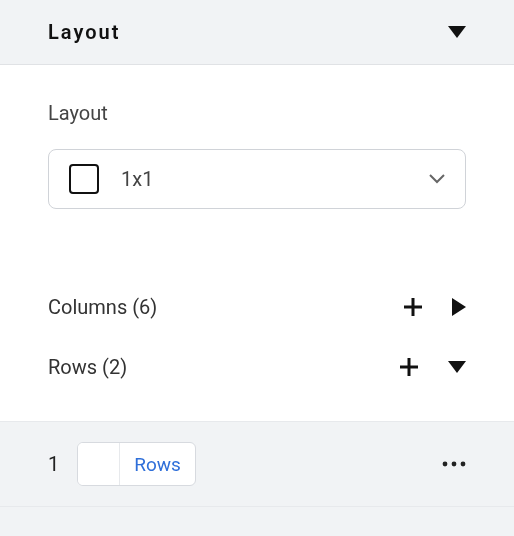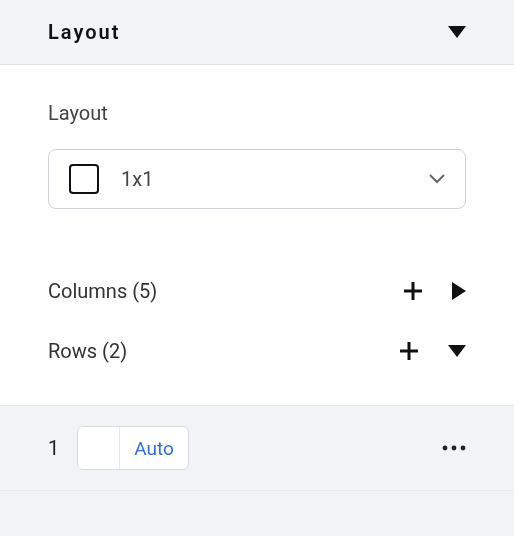--- a/index.html
+++ b/index.html
@@ -40,21 +40,21 @@
     margin-bottom: 24px;
   }
 
   .select {
     display: flex;
     align-items: center;
     border: 1px solid #d0d3d8;
     border-radius: 8px;
     padding: 14px 20px;
     gap: 22px;
-    margin-bottom: 52px;
+    margin-bottom: 68px;
     cursor: pointer;
   }
   .select-swatch {
     width: 30px; height: 30px;
     border: 2px solid #111;
     border-radius: 4px;
     background: #fff;
   }
   .select-label {
     font-size: 20px;
@@ -140,21 +140,21 @@
     <div class="select-swatch"></div>
     <div class="select-label">1x1</div>
     <div class="select-chevron">
       <svg width="16" height="10" viewBox="0 0 16 10">
           <polyline points="1,1 8,8 15,1" fill="none" stroke="#666" stroke-width="2"></polyline>
         </svg>
     </div>
   </div>
 
   <div class="row">
-    <div class="row-label">Columns (5)</div>
+    <div class="row-label">Columns (6)</div>
     <div class="row-actions">
       <div class="icon-btn">
         <svg width="22" height="22" viewBox="0 0 22 22">
             <line x1="11" y1="2" x2="11" y2="20" stroke="#111" stroke-width="3"></line>
             <line x1="2" y1="11" x2="20" y2="11" stroke="#111" stroke-width="3"></line>
           </svg>
       </div>
       <div class="icon-btn">
         <svg width="14" height="18" viewBox="0 0 14 18">
             <polygon points="0,0 14,9 0,18" fill="#111"></polygon>
@@ -180,21 +180,21 @@
     </div>
   </div>
 
 </div>
 
 <div class="edit-strip">
   <div class="edit-left">
     <div class="edit-index">1</div>
     <div class="edit-box">
       <div class="edit-swatch"></div>
-      <div class="edit-value">Auto</div>
+      <div class="edit-value">Rows</div>
     </div>
   </div>
   <div class="icon-btn more">
     <svg width="24" height="6" viewBox="0 0 24 6">
         <circle cx="3" cy="3" r="2.4" fill="#222"></circle>
         <circle cx="12" cy="3" r="2.4" fill="#222"></circle>
         <circle cx="21" cy="3" r="2.4" fill="#222"></circle>
       </svg>
   </div>
 </div>

